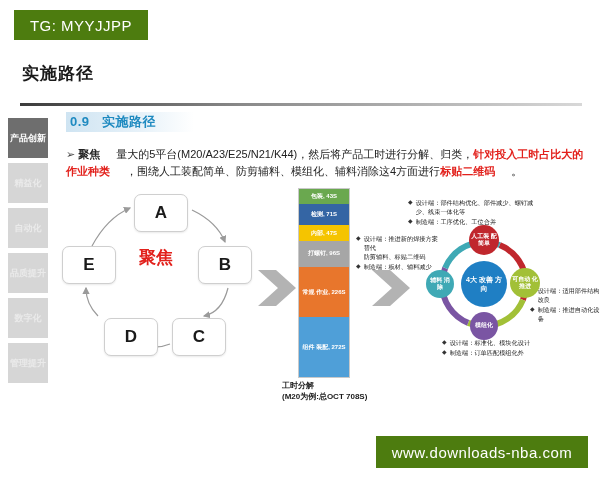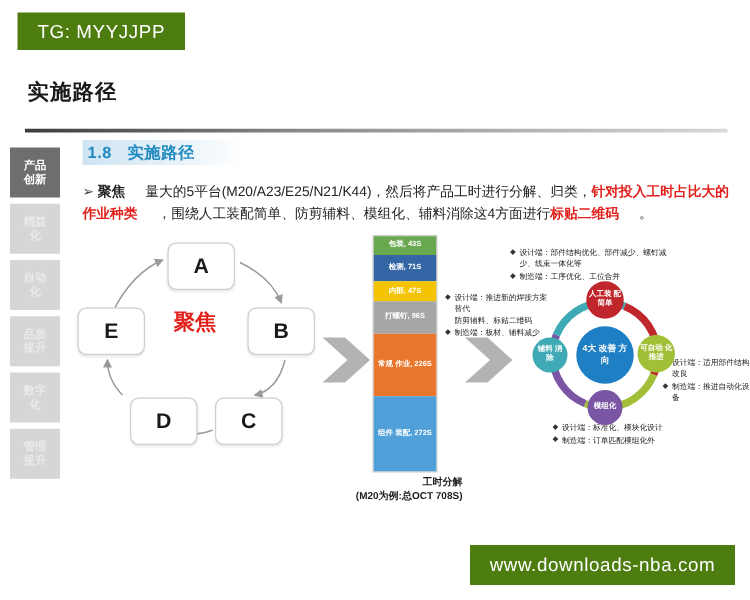--- a/index.html
+++ b/index.html
@@ -30,21 +30,21 @@
   }
   #title-rule {
     position: absolute; left: 20px; top: 103px; width: 562px; height: 3px;
     background: linear-gradient(to right, #3c3c3c 0%, #8a8a8a 40%, #d8d8d8 100%);
   }
 
   
   #sidebar { position: absolute; left: 8px; top: 118px; width: 42px; }
   .side-tab {
     width: 40px; height: 40px; margin-bottom: 5px;
-    display: flex; flex-direction: column; align-items: center; justify-content: center;
+    display: flex; flex-direction: row; align-items: center; justify-content: center;
     font-size: 9px; line-height: 11px; text-align: right;
     color: #ffffff; background: #d6d6d6; font-weight: bold;
   }
   .side-tab.active { background: #6e6e6e; color: #ffffff; }
   .side-tab.dim { color: #eaeaea; }
   .side-tab span { display: block; }
 
   
   #sec-band {
     position: absolute; left: 66px; top: 112px; width: 128px; height: 20px;
@@ -94,21 +94,21 @@
     position: absolute; left: 298px; top: 188px; width: 52px; height: 190px;
     border: 1px solid #c9c9c9; display: flex; flex-direction: column;
   }
   .seg {
     display: flex; flex-direction: column; align-items: center; justify-content: center;
     color: #ffffff; font-size: 6px; line-height: 7px; text-align: center;
     font-weight: bold; overflow: hidden;
   }
   #bar-cap {
     position: absolute; left: 282px; top: 380px; width: 88px;
-    text-align: right; font-size: 8px; line-height: 11px;
+    text-align: left; font-size: 8px; line-height: 11px;
     font-weight: bold; color: #1a1a1a;
   }
 
   
   .rblock { position: absolute; font-size: 6.2px; line-height: 9px; color: #1a1a1a; }
   .rblock .li { display: flex; align-items: flex-start; margin-bottom: 1px; }
   .rblock .dia { margin-right: 3px; font-size: 6px; line-height: 9px; color:#333; }
   .rblock .txt { white-space: pre-line; }
 
   #rb-top   { left: 408px; top: 198px; width: 160px; }
@@ -167,21 +167,21 @@
       <span>化</span>
     </div>
     <div class="side-tab dim">
       <span>管理</span>
       <span>提升</span>
     </div>
   </div>
 
   <div id="sec-band"></div>
   <div id="sec-label">
-    <span>1.8</span>
+    <span>0.9</span>
     &nbsp;&nbsp;<span>实施路径</span>
   </div>
 
   <div id="para">
     <span class="bullet">➢</span><span>聚焦</span><span class="plain">量大的5平台(M20/A23/E25/N21/K44)，然后将产品工时进行分解、归类，</span><span class="red">针对投入工时占比大的作业种类</span><span class="plain">，围绕人工装配简单、防剪辅料、模组化、辅料消除这4方面进行</span><span class="red">标贴二维码</span><span class="plain">。</span>
   </div>
 
   <div id="cycle">
     <svg id="cycle-arrows" viewBox="0 0 200 172">
       <defs>

